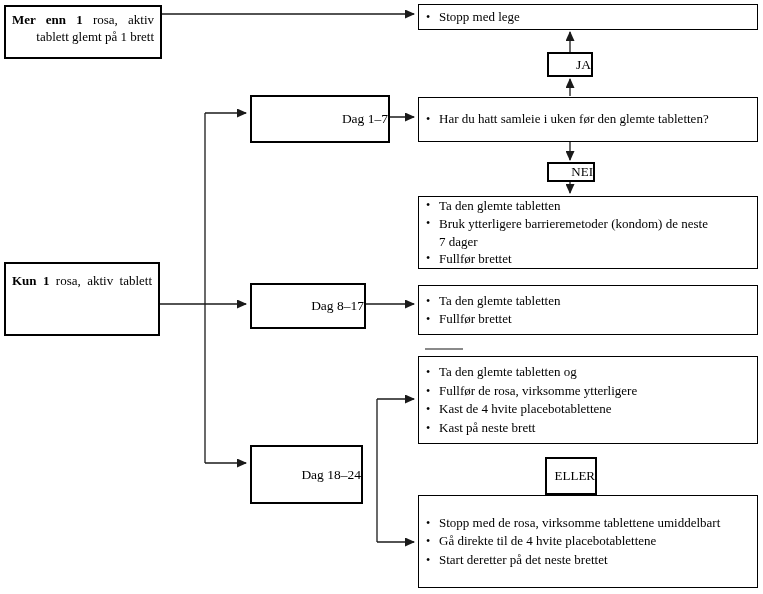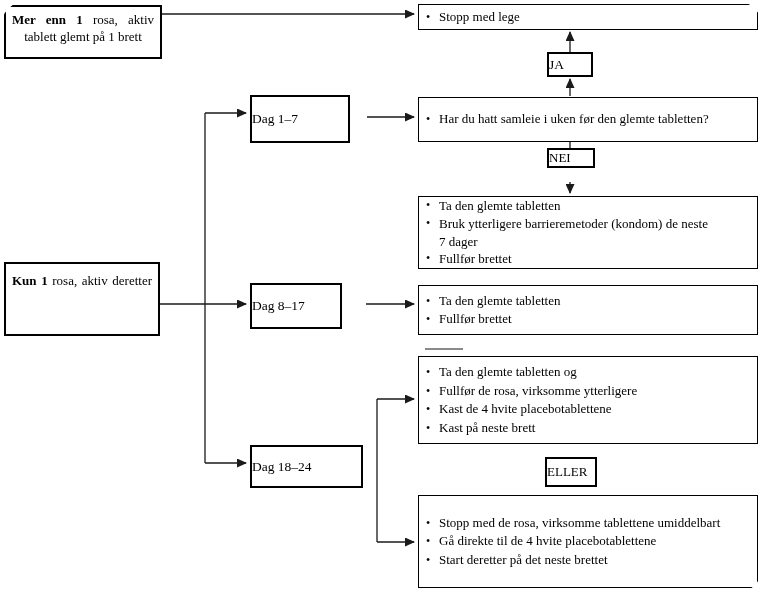--- a/index.html
+++ b/index.html
@@ -3,38 +3,38 @@
 <meta charset="utf-8">
 <style>
   html,body{margin:0;padding:0;background:#ffffff;}
   #canvas{
     position:relative;
     width:763px;height:594px;
     background:#ffffff;
     font-family:"Liberation Serif","DejaVu Serif",serif;
     color:#000;
     overflow:hidden;
-    border-radius:29px;
   }
   .box{
     position:absolute;
     box-sizing:border-box;
     background:#fff;
     border:1.5px solid #000;
   }
   .thick{border-width:2px;}
   
   .cond{padding:4px 6px;font-size:13px;line-height:17px;}
   .cond .jline{text-align:justify;text-align-last:justify;}
-  .cond .lline{text-align:center;}
+  .cond .lline{text-align:right;}
   .cond b{font-weight:bold;}
   
   .lbl{
-    display:flex;align-items:center;justify-content:flex-start;
+    display:flex;align-items:center;justify-content:flex-end;
     font-size:13.5px;
+    padding-left:20px;
   }
   
   .blist{
     display:flex;flex-direction:column;justify-content:center;
     padding:2px 6px 2px 7px;
     font-size:13px;line-height:18.5px;
   }
   .blist.tight{line-height:17.6px;}
   .li{display:flex;align-items:flex-start;}
   .blt{width:13px;flex:0 0 13px;font-size:12px;}
@@ -83,56 +83,56 @@
     <div class="li">
       <span class="blt">•</span>
       <span class="txt">Stopp med lege</span>
     </div>
   </div>
 
   <div class="box thick lbl" style="left:547px;top:52px;width:46px;height:25px">
     <span>JA</span>
   </div>
 
-  <div class="box thick lbl" style="left:250px;top:95px;width:100px;height:48px">
+  <div class="box thick lbl" style="left:250px;top:95px;width:140px;height:48px">
     <span>Dag 1–7</span>
   </div>
 
   <div class="box blist" style="left:418px;top:97px;width:340px;height:45px">
     <div class="li">
       <span class="blt">•</span>
       <span class="txt">Har du hatt samleie i uken før den glemte tabletten?</span>
     </div>
   </div>
 
-  <div class="box thick lbl" style="left:547px;top:148px;width:48px;height:20px;font-size:13px">
+  <div class="box thick lbl" style="left:547px;top:162px;width:48px;height:20px;font-size:13px">
     <span>NEI</span>
   </div>
 
   <div class="box blist tight" style="left:418px;top:196px;width:340px;height:73px">
     <div class="li">
       <span class="blt">•</span>
       <span class="txt">Ta den glemte tabletten</span>
     </div>
     <div class="li">
       <span class="blt">•</span>
       <span class="txt">Bruk ytterligere barrieremetoder (kondom) de neste
 7 dager</span>
     </div>
     <div class="li">
       <span class="blt">•</span>
       <span class="txt">Fullfør brettet</span>
     </div>
   </div>
 
   <div class="box thick cond" style="left:4px;top:262px;width:156px;height:74px;padding-top:8px">
-    <div class="jline"><b>Kun 1</b><span> rosa, aktiv deretter</span></div>
+    <div class="jline"><b>Kun 1</b><span> rosa, aktiv tablett</span></div>
   </div>
 
-  <div class="box thick lbl" style="left:250px;top:283px;width:92px;height:46px">
+  <div class="box thick lbl" style="left:250px;top:283px;width:116px;height:46px">
     <span>Dag 8–17</span>
   </div>
 
   <div class="box blist" style="left:418px;top:285px;width:340px;height:50px">
     <div class="li">
       <span class="blt">•</span>
       <span class="txt">Ta den glemte tabletten</span>
     </div>
     <div class="li">
       <span class="blt">•</span>
@@ -154,25 +154,25 @@
     <div class="li">
       <span class="blt">•</span>
       <span class="txt">Kast de 4 hvite placebotablettene</span>
     </div>
     <div class="li">
       <span class="blt">•</span>
       <span class="txt">Kast på neste brett</span>
     </div>
   </div>
 
-  <div class="box thick lbl" style="left:250px;top:445px;width:113px;height:43px">
+  <div class="box thick lbl" style="left:250px;top:445px;width:113px;height:59px">
     <span>Dag 18–24</span>
   </div>
 
-  <div class="box thick lbl" style="left:545px;top:457px;width:52px;height:30px;font-size:13px">
+  <div class="box thick lbl" style="left:545px;top:457px;width:52px;height:38px;font-size:13px">
     <span>ELLER</span>
   </div>
 
   <div class="box blist" style="left:418px;top:495px;width:340px;height:93px">
     <div class="li">
       <span class="blt">•</span>
       <span class="txt">Stopp med de rosa, virksomme tablettene umiddelbart</span>
     </div>
     <div class="li">
       <span class="blt">•</span>

